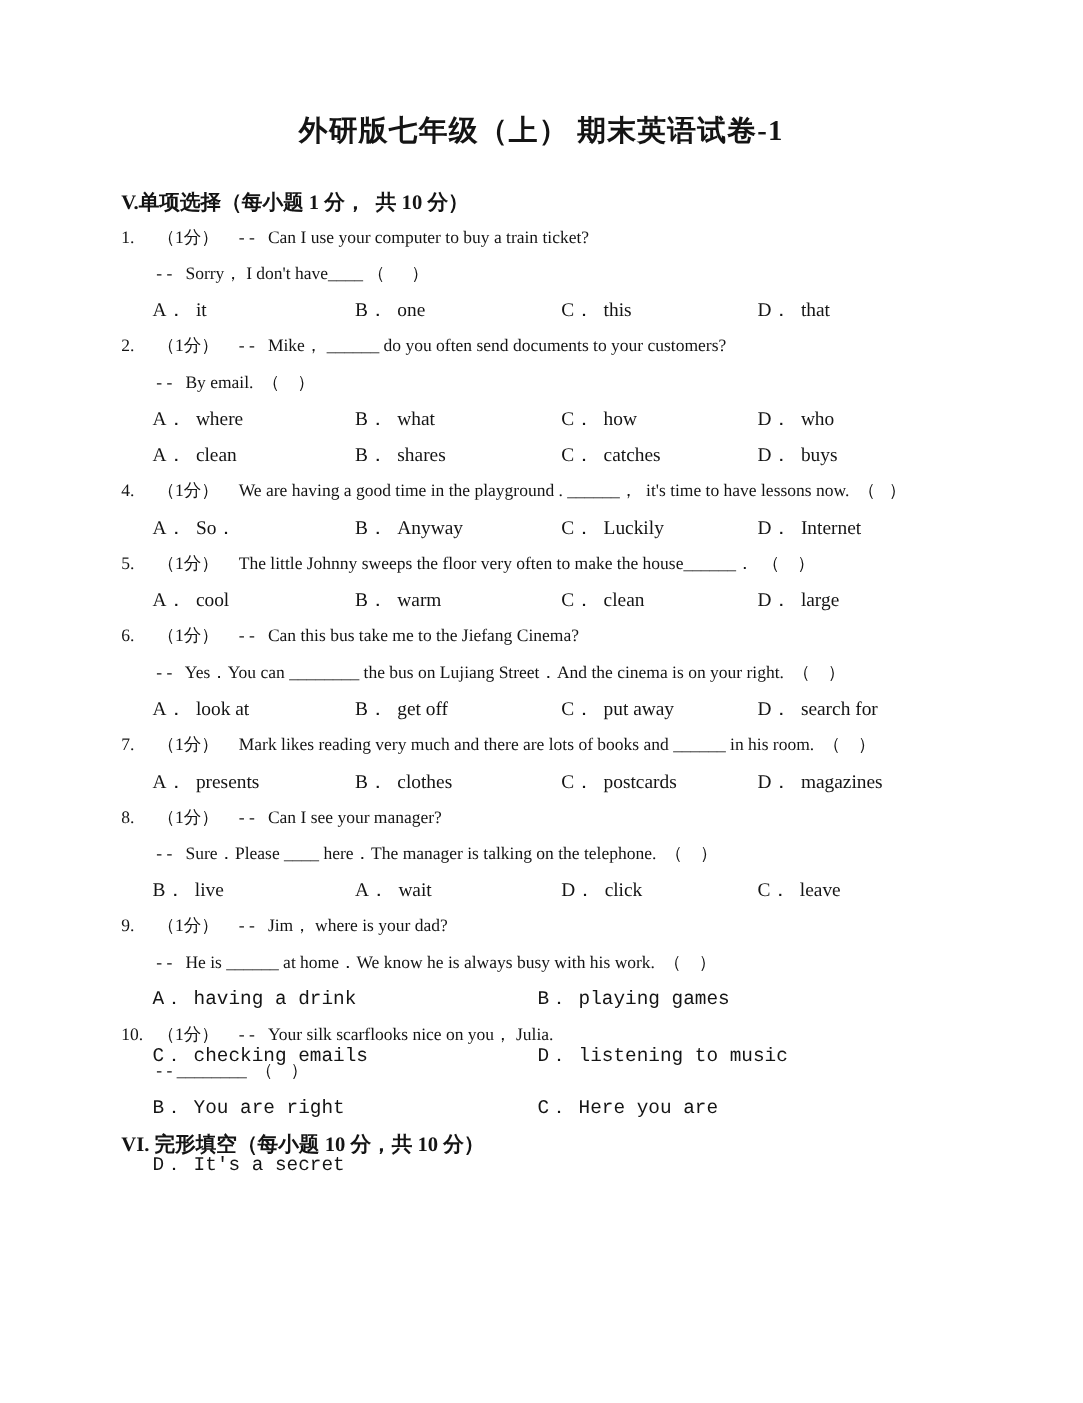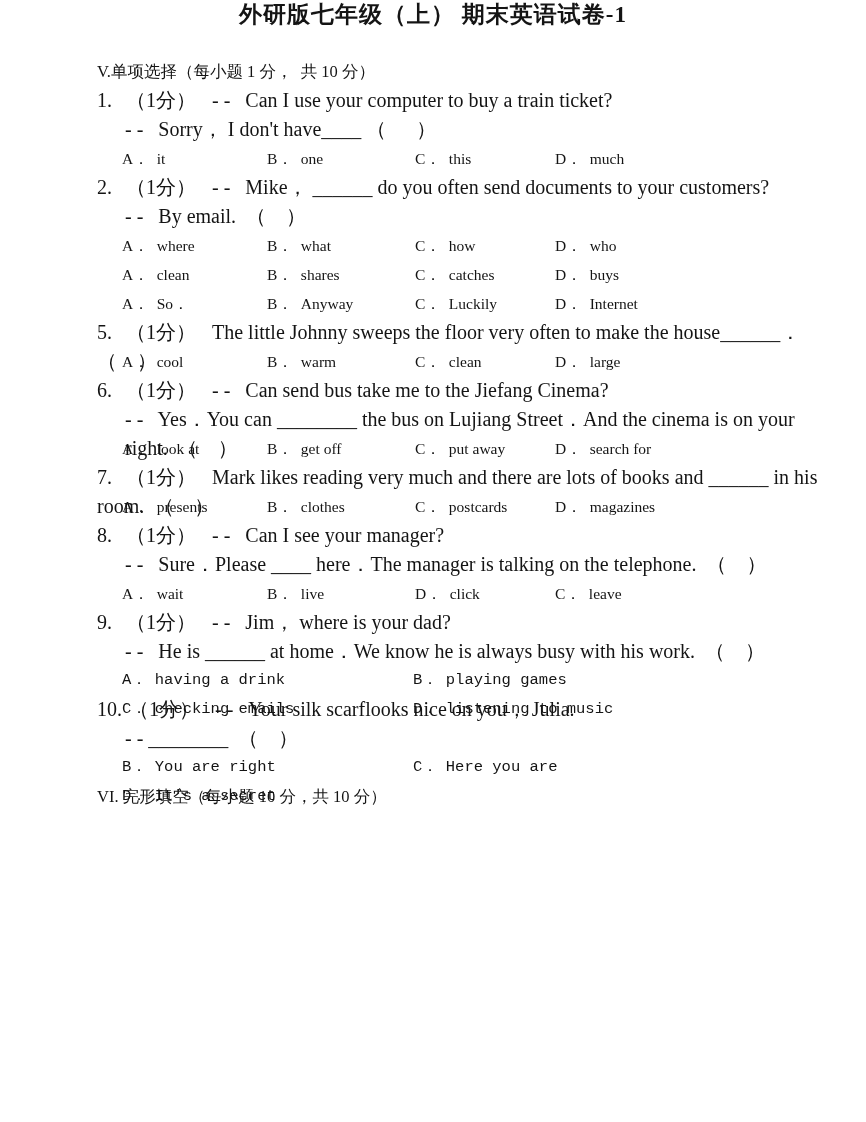--- a/index.html
+++ b/index.html
@@ -8,69 +8,71 @@
     background: #ffffff;
   }
   body {
     width: 866px;
     height: 1122px;
     font-family: "Liberation Serif", serif;
     color: #141414;
     overflow: hidden;
   }
   .page {
+    padding-top: 90px;
     width: 866px;
     box-sizing: border-box;
   }
   .title {
     font-size: 23px;
     font-weight: bold;
     text-align: center;
     margin: 0 0 27px 0;
     height: 30px;
     line-height: 30px;
     letter-spacing: 1px;
   }
   .content {
     margin-left: 97px;
     margin-right: 40px;
   }
   .section-heading {
     font-size: 16.5px;
-    font-weight: normal;
+    font-weight: bold;
     margin: 0;
     height: 29px;
     line-height: 29px;
     white-space: pre-wrap;
   }
   .question { margin: 0; }
   .qline {
     margin: 0;
     height: 29px;
     line-height: 29px;
-    font-size: 20px;
+    font-size: 14px;
     white-space: pre-wrap;
   }
   .qnum {
     display: inline-block;
     min-width: 22px;
   }
   .qscore {
     margin-left: 7px;
     margin-right: 16px;
   }
   .indent2 {
     padding-left: 28px;
   }
   .options {
     display: grid;
     padding-left: 25px;
     height: 29px;
     line-height: 29px;
     font-size: 15.5px;
+    gap: 17px;
   }
   .options.four-col { grid-template-columns: 145px 148px 140px auto; }
   .options.two-col  { grid-template-columns: 291px auto; font-family: Liberation Mono, monospace; }
   .opt { white-space: pre-wrap; }
   .opt .optlabel { margin-right: 8px; }
 </style>
 </head>
 <body>
 
 <div class="page">
@@ -78,21 +80,21 @@
   <div class="content">
     <h2 class="section-heading">V.单项选择（每小题 1 分，  共 10 分）</h2>
     <div id="questions">
         <div class="question">
           <p class="qline"><span class="qnum">1.</span><span class="qscore">（1分）</span><span class="qtext">- -   Can I use your computer to buy a train ticket?</span></p>
           <p class="qline indent2">- -   Sorry， I don't have____ （      ）</p>
           <div class="options four-col">
             <span class="opt"><span class="optlabel">A．</span><span class="optvalue">it</span></span>
             <span class="opt"><span class="optlabel">B．</span><span class="optvalue">one</span></span>
             <span class="opt"><span class="optlabel">C．</span><span class="optvalue">this</span></span>
-            <span class="opt"><span class="optlabel">D．</span><span class="optvalue">much</span></span>
+            <span class="opt"><span class="optlabel">D．</span><span class="optvalue">that</span></span>
           </div>
         </div>
         <div class="question">
           <p class="qline"><span class="qnum">2.</span><span class="qscore">（1分）</span><span class="qtext">- -   Mike， ______ do you often send documents to your customers?</span></p>
           <p class="qline indent2">- -   By email.  （    ）</p>
           <div class="options four-col">
             <span class="opt"><span class="optlabel">A．</span><span class="optvalue">where</span></span>
             <span class="opt"><span class="optlabel">B．</span><span class="optvalue">what</span></span>
             <span class="opt"><span class="optlabel">C．</span><span class="optvalue">how</span></span>
             <span class="opt"><span class="optlabel">D．</span><span class="optvalue">who</span></span>
@@ -100,38 +102,39 @@
         </div>
         <div class="question">
           <div class="options four-col">
             <span class="opt"><span class="optlabel">A．</span><span class="optvalue">clean</span></span>
             <span class="opt"><span class="optlabel">B．</span><span class="optvalue">shares</span></span>
             <span class="opt"><span class="optlabel">C．</span><span class="optvalue">catches</span></span>
             <span class="opt"><span class="optlabel">D．</span><span class="optvalue">buys</span></span>
           </div>
         </div>
         <div class="question">
+          <p class="qline"><span class="qnum">4.</span><span class="qscore">（1分）</span><span class="qtext">We are having a good time in the playground . ______，  it's time to have lessons now.  （   ）</span></p>
           <div class="options four-col">
             <span class="opt"><span class="optlabel">A．</span><span class="optvalue">So．</span></span>
             <span class="opt"><span class="optlabel">B．</span><span class="optvalue">Anyway</span></span>
             <span class="opt"><span class="optlabel">C．</span><span class="optvalue">Luckily</span></span>
             <span class="opt"><span class="optlabel">D．</span><span class="optvalue">Internet</span></span>
           </div>
         </div>
         <div class="question">
           <p class="qline"><span class="qnum">5.</span><span class="qscore">（1分）</span><span class="qtext">The little Johnny sweeps the floor very often to make the house______．  （    ）</span></p>
           <div class="options four-col">
             <span class="opt"><span class="optlabel">A．</span><span class="optvalue">cool</span></span>
             <span class="opt"><span class="optlabel">B．</span><span class="optvalue">warm</span></span>
             <span class="opt"><span class="optlabel">C．</span><span class="optvalue">clean</span></span>
             <span class="opt"><span class="optlabel">D．</span><span class="optvalue">large</span></span>
           </div>
         </div>
         <div class="question">
-          <p class="qline"><span class="qnum">6.</span><span class="qscore">（1分）</span><span class="qtext">- -   Can send bus take me to the Jiefang Cinema?</span></p>
+          <p class="qline"><span class="qnum">6.</span><span class="qscore">（1分）</span><span class="qtext">- -   Can this bus take me to the Jiefang Cinema?</span></p>
           <p class="qline indent2">- -   Yes．You can ________ the bus on Lujiang Street．And the cinema is on your right.  （    ）</p>
           <div class="options four-col">
             <span class="opt"><span class="optlabel">A．</span><span class="optvalue">look at</span></span>
             <span class="opt"><span class="optlabel">B．</span><span class="optvalue">get off</span></span>
             <span class="opt"><span class="optlabel">C．</span><span class="optvalue">put away</span></span>
             <span class="opt"><span class="optlabel">D．</span><span class="optvalue">search for</span></span>
           </div>
         </div>
         <div class="question">
           <p class="qline"><span class="qnum">7.</span><span class="qscore">（1分）</span><span class="qtext">Mark likes reading very much and there are lots of books and ______ in his room.  （    ）</span></p>
@@ -139,22 +142,22 @@
             <span class="opt"><span class="optlabel">A．</span><span class="optvalue">presents</span></span>
             <span class="opt"><span class="optlabel">B．</span><span class="optvalue">clothes</span></span>
             <span class="opt"><span class="optlabel">C．</span><span class="optvalue">postcards</span></span>
             <span class="opt"><span class="optlabel">D．</span><span class="optvalue">magazines</span></span>
           </div>
         </div>
         <div class="question">
           <p class="qline"><span class="qnum">8.</span><span class="qscore">（1分）</span><span class="qtext">- -   Can I see your manager?</span></p>
           <p class="qline indent2">- -   Sure．Please ____ here．The manager is talking on the telephone.  （    ）</p>
           <div class="options four-col">
+            <span class="opt"><span class="optlabel">B．</span><span class="optvalue">live</span></span>
             <span class="opt"><span class="optlabel">A．</span><span class="optvalue">wait</span></span>
-            <span class="opt"><span class="optlabel">B．</span><span class="optvalue">live</span></span>
             <span class="opt"><span class="optlabel">D．</span><span class="optvalue">click</span></span>
             <span class="opt"><span class="optlabel">C．</span><span class="optvalue">leave</span></span>
           </div>
         </div>
         <div class="question">
           <p class="qline"><span class="qnum">9.</span><span class="qscore">（1分）</span><span class="qtext">- -   Jim， where is your dad?</span></p>
           <p class="qline indent2">- -   He is ______ at home．We know he is always busy with his work.  （    ）</p>
           <div class="options two-col">
             <span class="opt"><span class="optlabel">A．</span><span class="optvalue">having a drink</span></span>
             <span class="opt"><span class="optlabel">B．</span><span class="optvalue">playing games</span></span>

